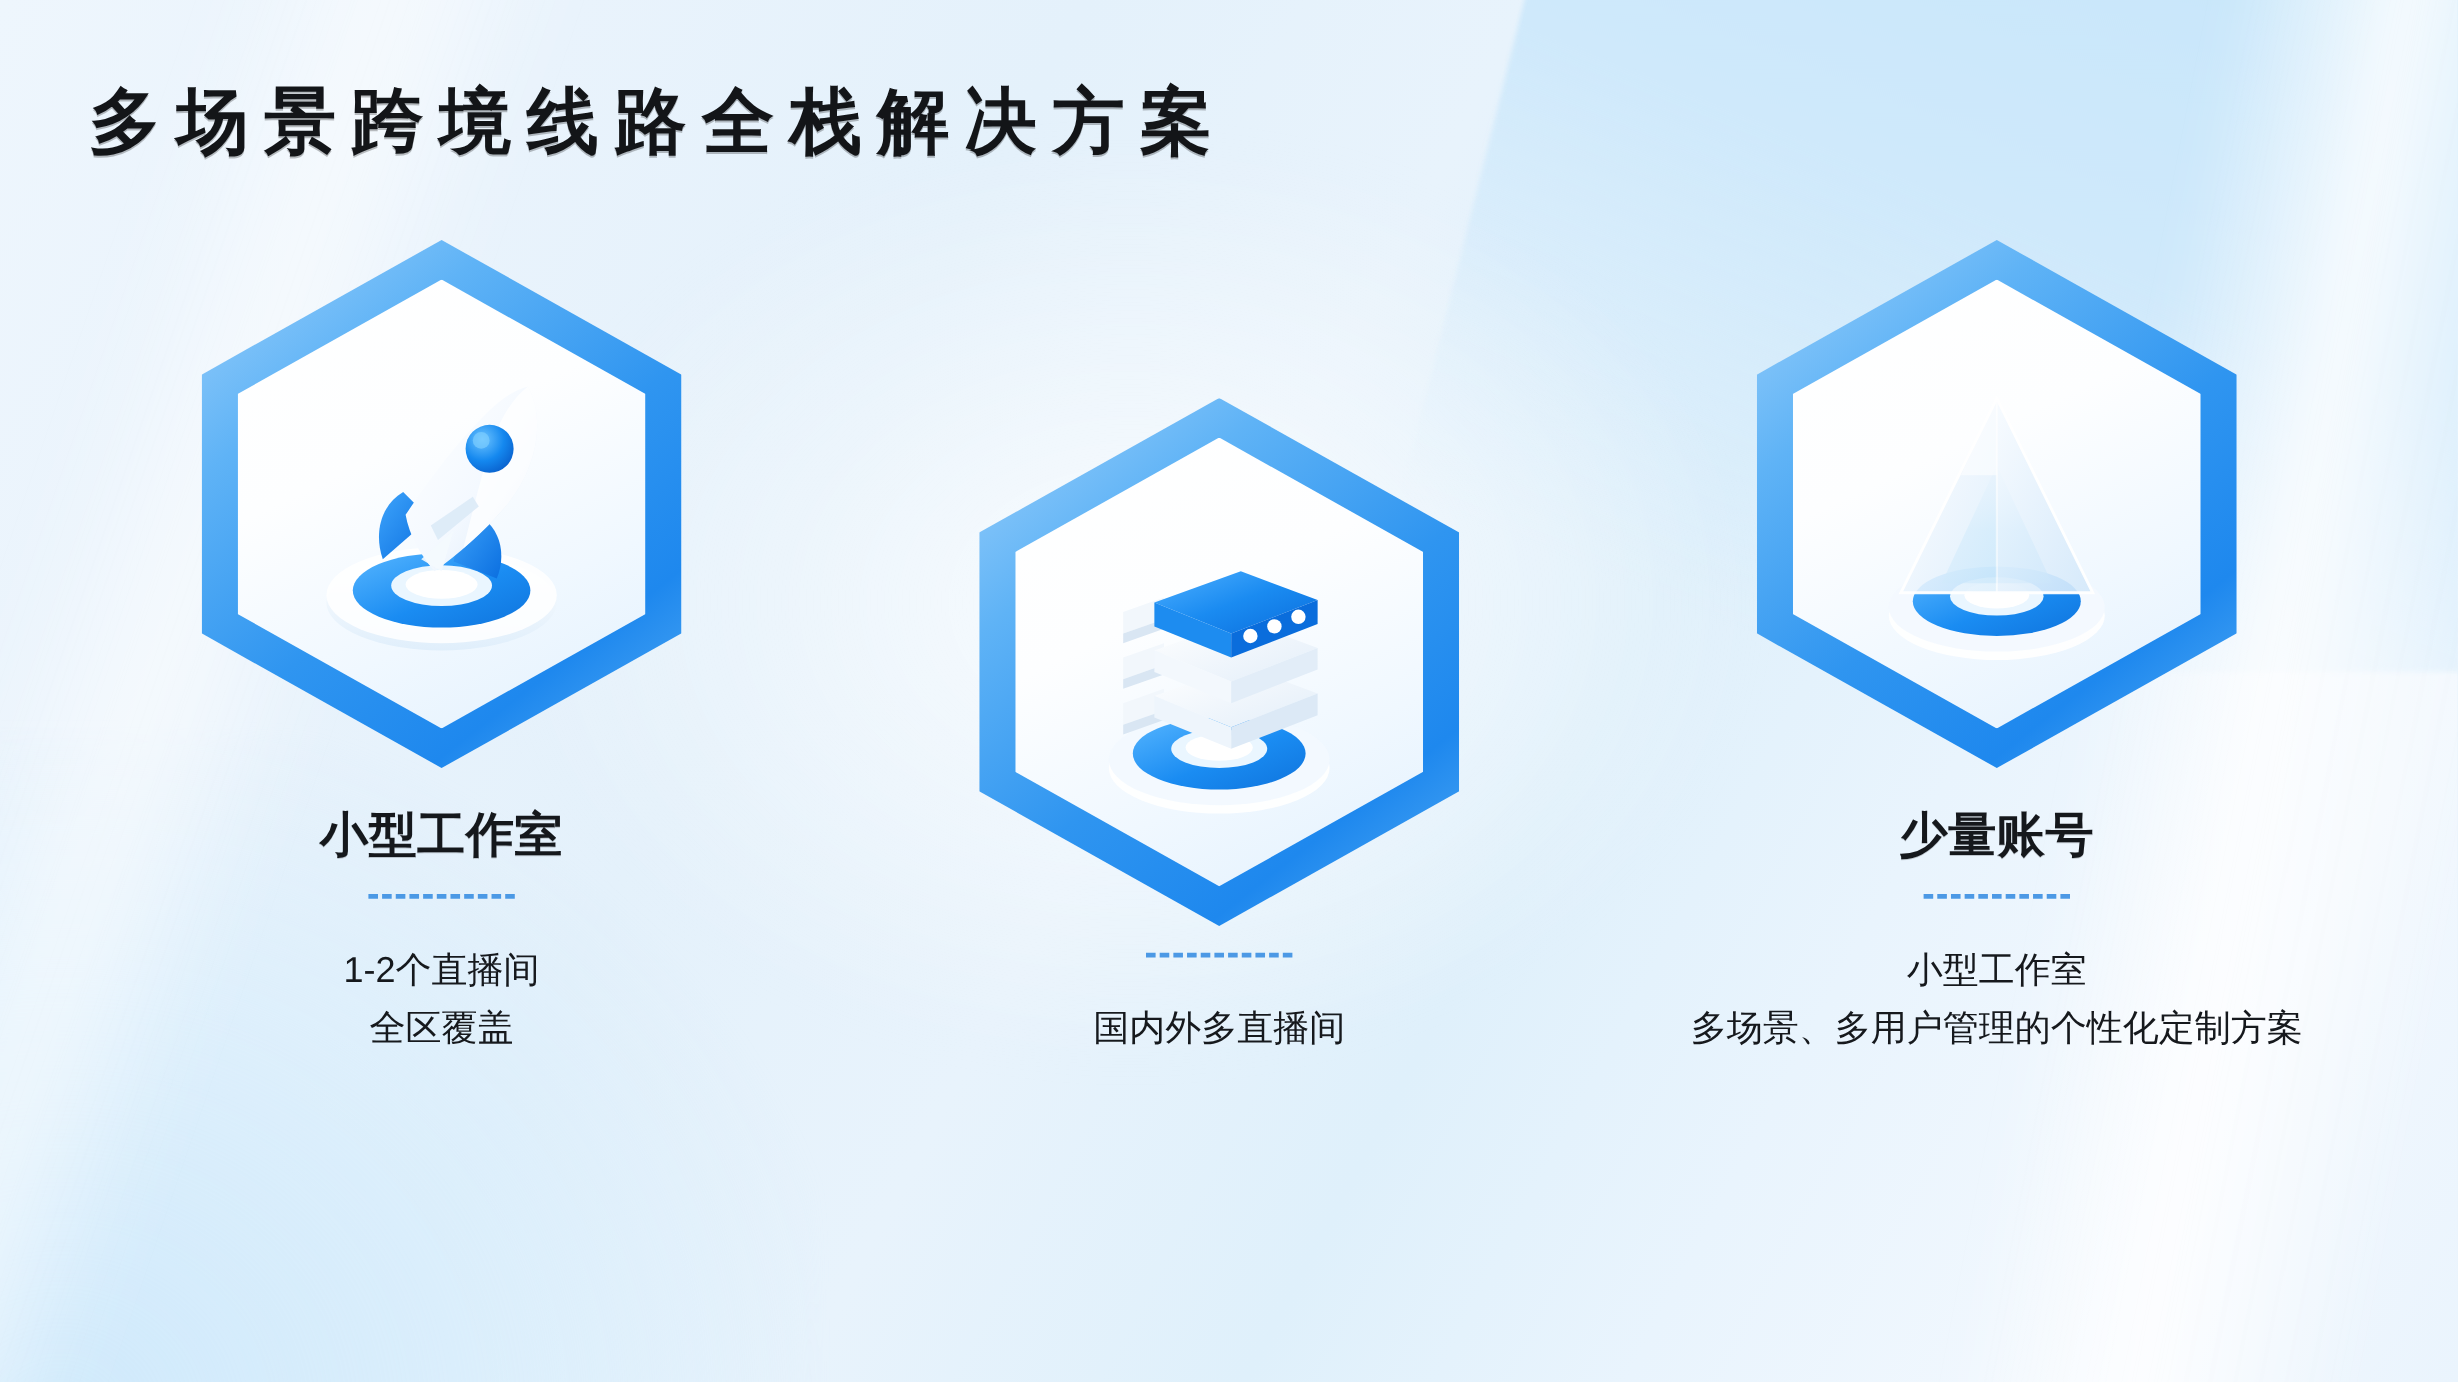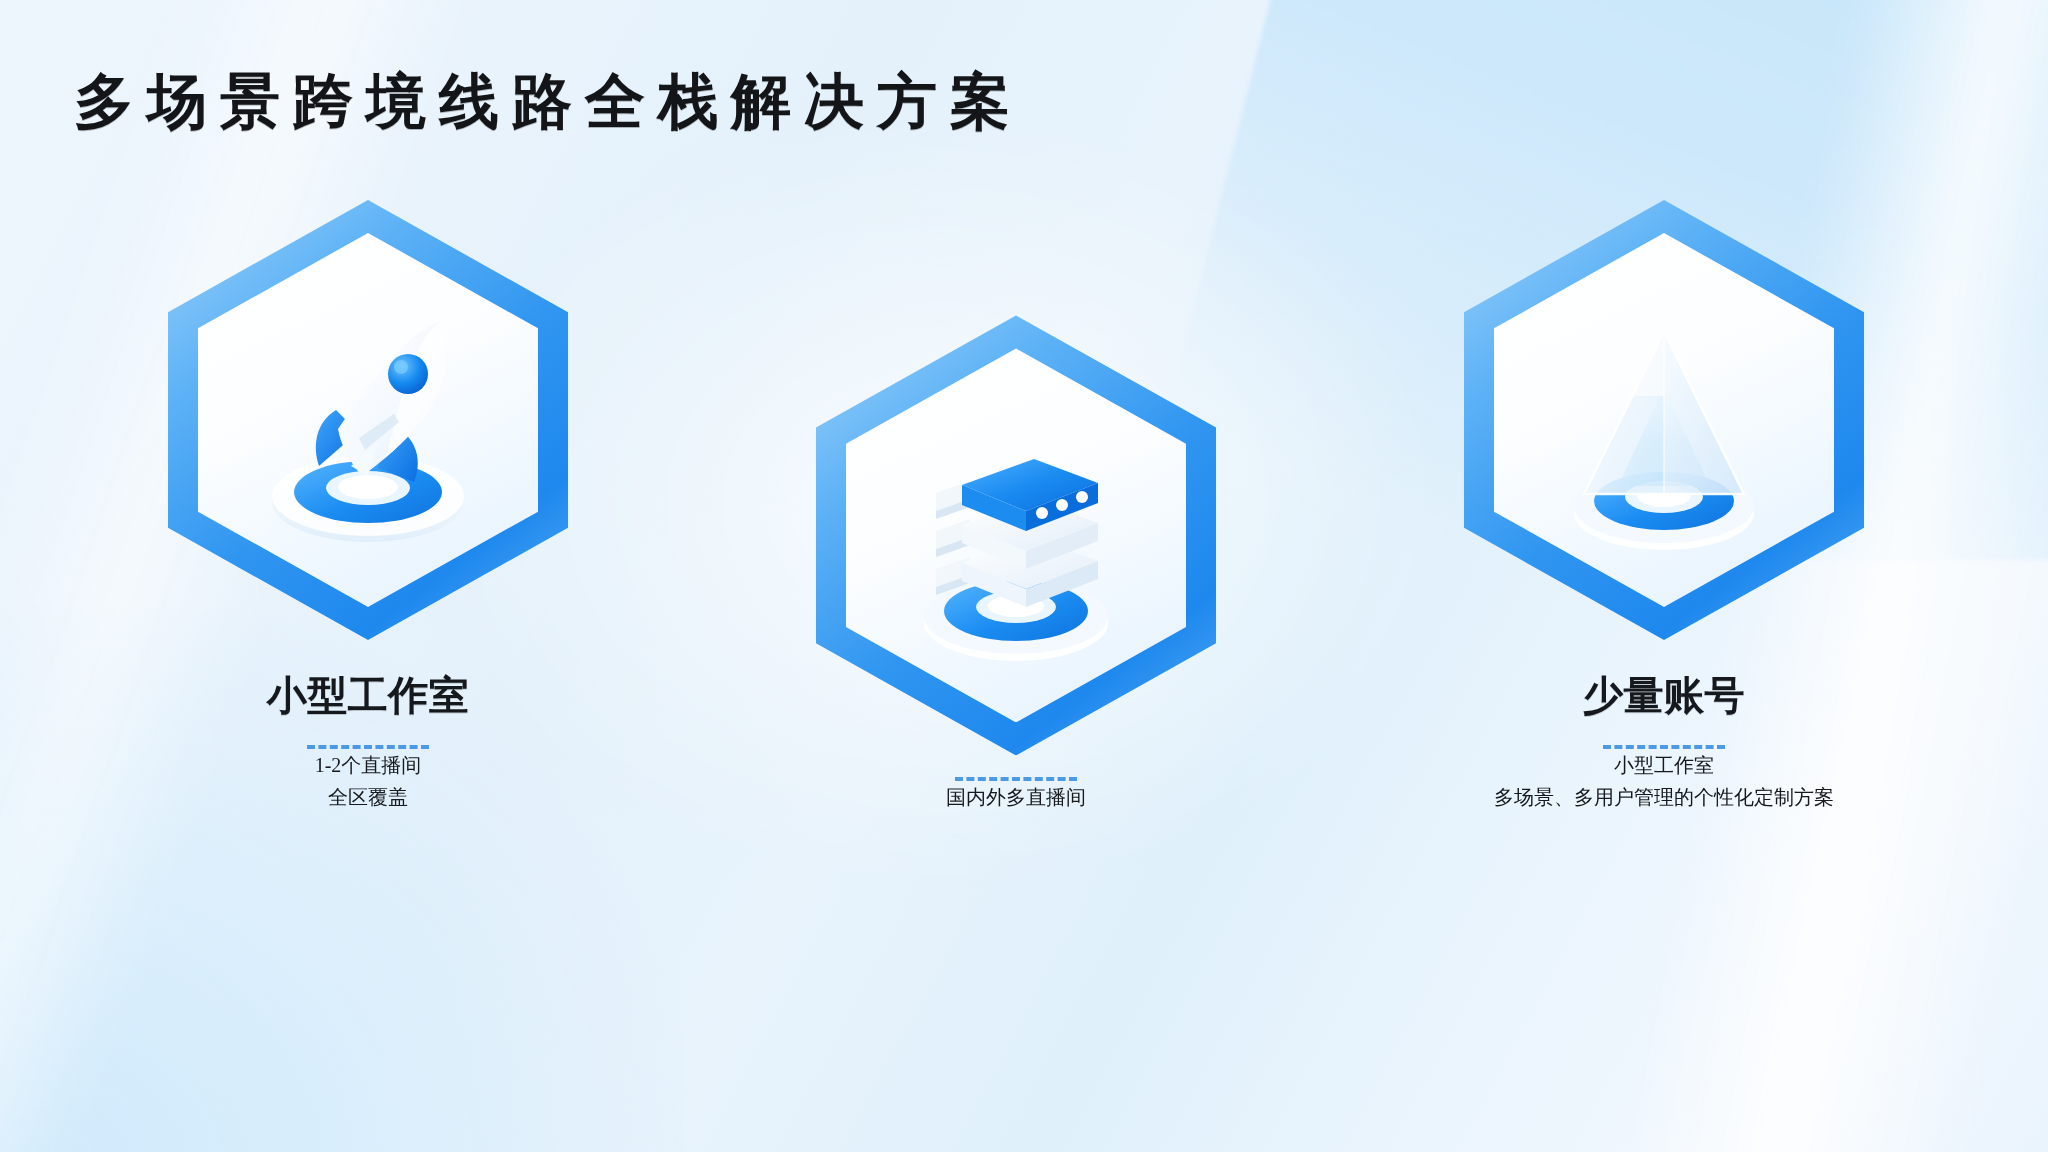--- a/index.html
+++ b/index.html
@@ -100,24 +100,24 @@
     font-size:40px; font-weight:900; color:#15181c;
     letter-spacing:.5px; white-space:nowrap;
     text-shadow:0 1px 0 rgba(0,0,0,.18);
   }
   .divider{
     margin-top:22px; width:122px; height:0;
     border-top:4px dashed #3f92e4;
     opacity:.92;
   }
   .card-body{
+    margin-top:36px;
     text-align:center;
-    font-size:20px; line-height:1.62; color:#16191d; font-weight:400;
+    font-size:30px; line-height:1.62; color:#16191d; font-weight:400;
     white-space:nowrap;
-    font-family:Liberation Serif, serif;
   }
   .card-body .line{ display:block; }
 </style>
 </head>
 <body>
 
 <div id="bg-base"></div>
 <div id="bg-topright"></div>
 <div id="bg-bottomleft"></div>
 <div id="bg-glow-center"></div>

